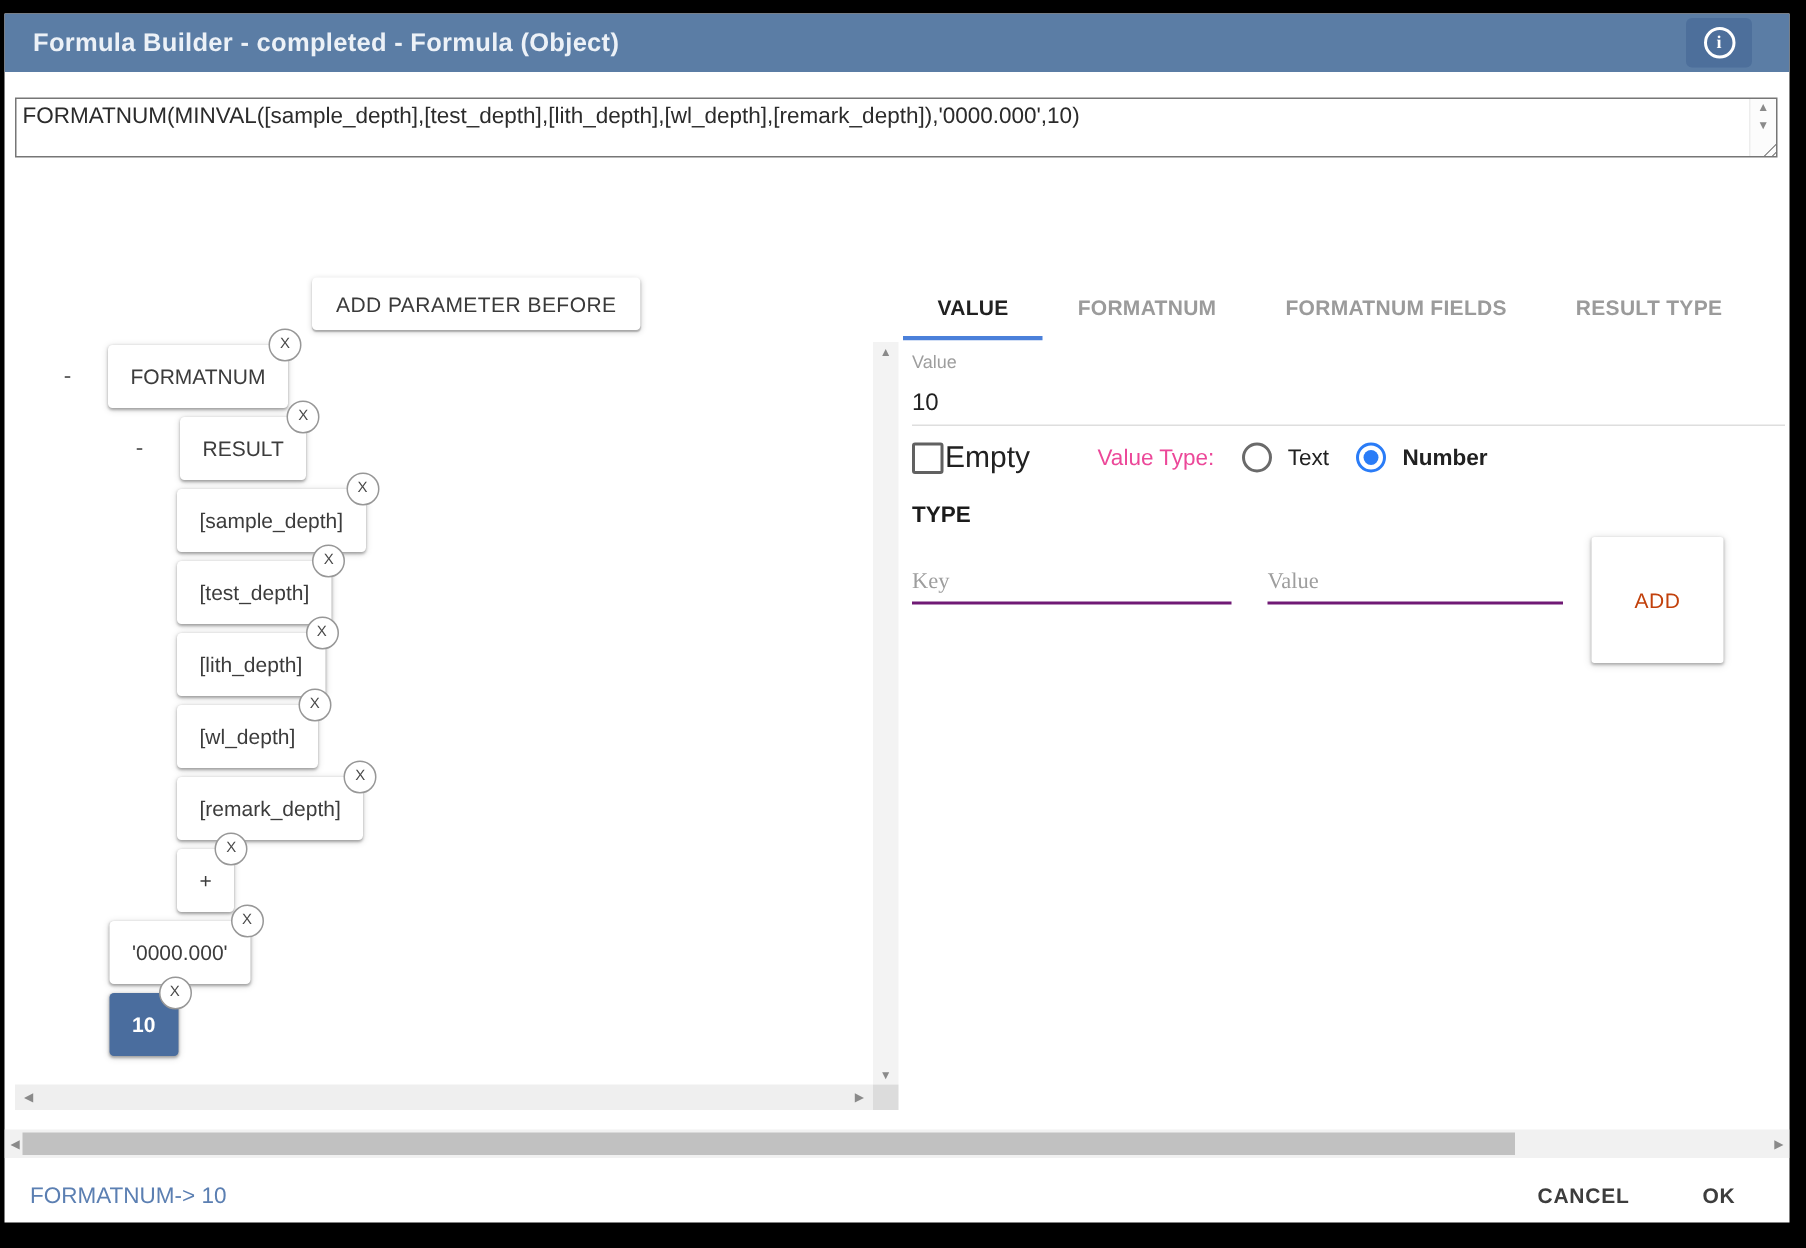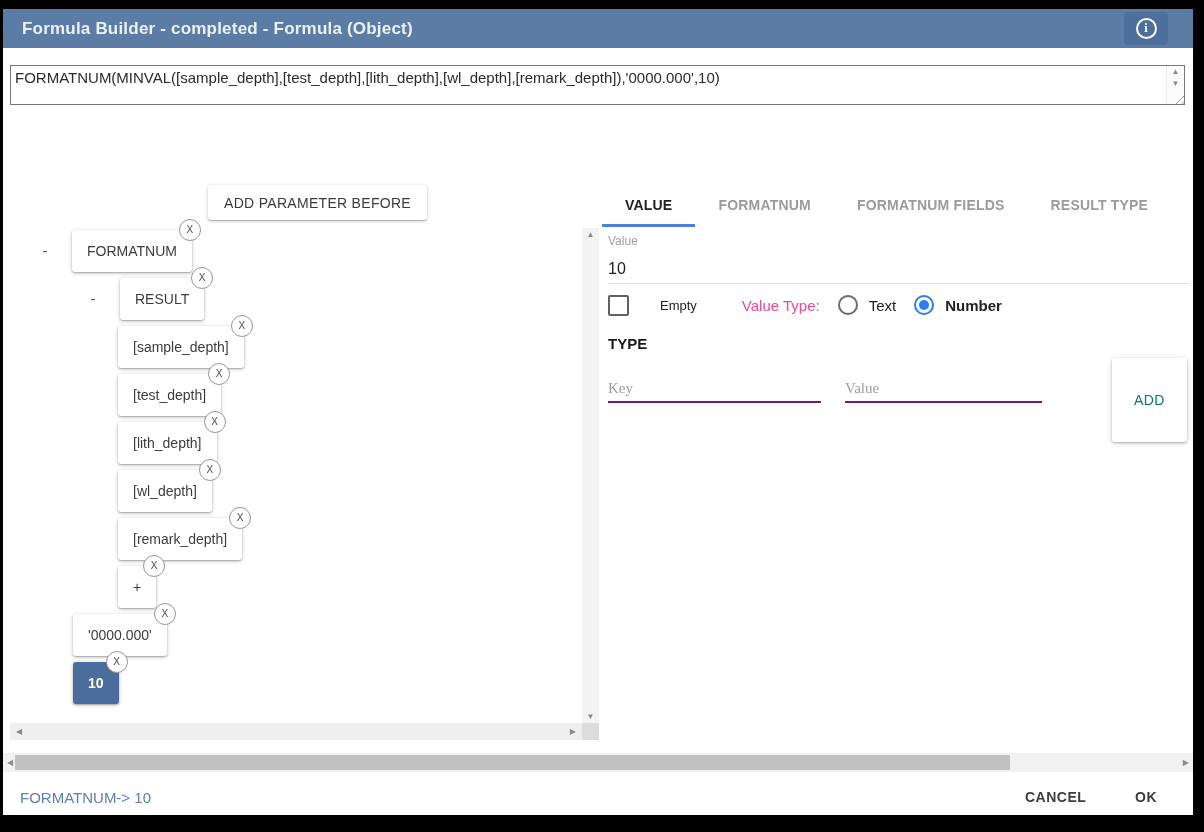--- a/index.html
+++ b/index.html
@@ -93,42 +93,42 @@
   .tab.active{color:#212121;border-bottom:3px solid #4b80da;}
   .flabel{position:absolute;font-size:12px;color:#9e9e9e;}
   .value-input{
     position:absolute;left:605px;top:246px;width:582px;height:28px;border:none;outline:none;
     border-bottom:1px solid #dedede;font-family:inherit;font-size:16px;color:#212121;padding:0;background:transparent;
   }
   .opt-row{position:absolute;left:605px;top:285px;height:22px;display:flex;align-items:center;}
   .checkbox{
     width:17px;height:17px;border:2px solid #616161;border-radius:2px;background:#fff;cursor:pointer;flex:none;
   }
-  .opt-label{font-size:13px;color:#212121;margin-left:31px;}
+  .opt-label{font-size:20px;color:#212121;margin-left:1px;}
   .vt-label{font-size:15px;color:#ec4899;margin-left:45px;}
   .radio-opt{display:flex;align-items:center;margin-left:18px;cursor:pointer;}
   .radio{
     width:16px;height:16px;border:2px solid #6a6a6a;border-radius:50%;position:relative;flex:none;background:#fff;
   }
   .radio.on{border-color:#2a7cf7;}
   .radio.on::after{
     content:"";position:absolute;left:3px;top:3px;width:10px;height:10px;border-radius:50%;background:#2a7cf7;
   }
   .radio-label{font-size:15px;color:#212121;margin-left:11px;}
   .radio-label.bold{font-weight:bold;}
   .json-heading{position:absolute;left:605px;top:326px;font-size:15px;font-weight:bold;color:#1b1b1b;}
   .uinput{
     position:absolute;height:26px;border:none;outline:none;border-bottom:2px solid #701a75;
     font-family:Liberation Serif, serif;font-size:15px;color:#212121;background:transparent;padding:0;
   }
   .uinput::placeholder{color:#9e9e9e;opacity:1;}
   .add-card{
-    position:absolute;left:1109px;top:349px;width:75px;height:84px;background:#fff;border:none;border-radius:2px;
+    position:absolute;left:1058px;top:349px;width:88px;height:84px;background:#fff;border:none;border-radius:2px;
     box-shadow:0 1px 2px rgba(0,0,0,.25),0 1px 6px rgba(0,0,0,.15);
-    font-family:inherit;font-size:14px;color:#0f766e;letter-spacing:.4px;cursor:pointer;
+    font-family:inherit;font-size:14px;color:#c2410c;letter-spacing:.4px;cursor:pointer;
   }
   
   .footer-expr{position:absolute;left:17px;top:780px;font-size:15px;color:#5b7fb2;}
   .flat-btn{
     position:absolute;top:778px;background:none;border:none;font-family:inherit;
     font-size:14px;font-weight:bold;color:#3d3d3d;letter-spacing:.5px;cursor:pointer;padding:2px 6px;
   }
 </style>
 </head>
 <body>

